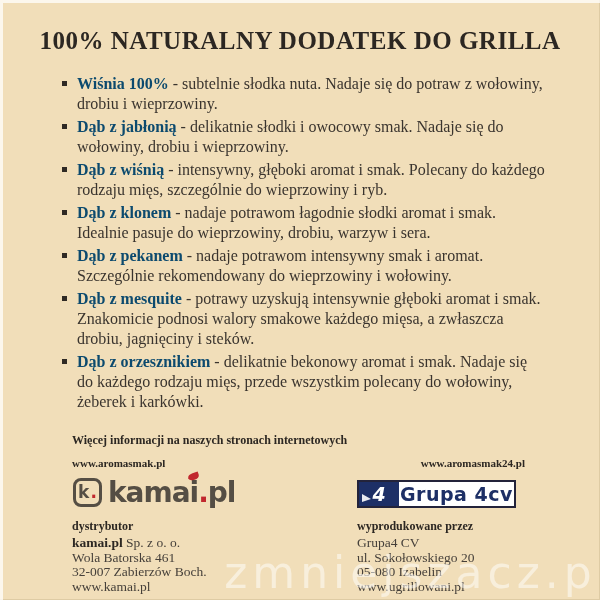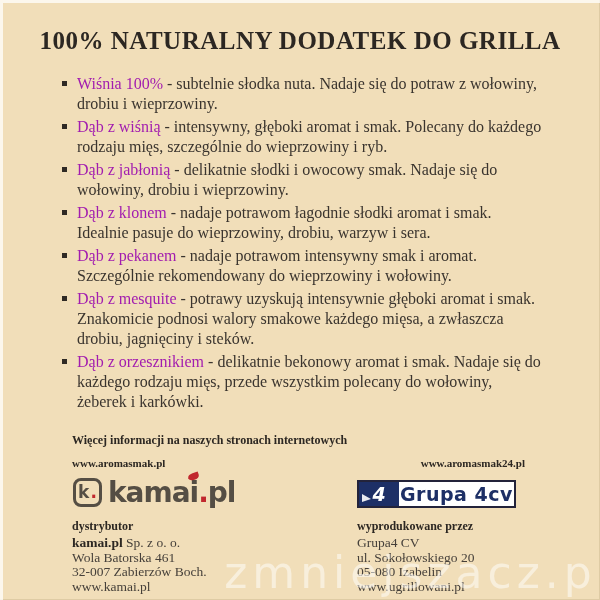--- a/index.html
+++ b/index.html
@@ -38,21 +38,21 @@
     color: #3a342e;
   }
   .bullet {
     flex: none;
     width: 5px;
     height: 5px;
     background: #2f2a25;
     margin: 7px 10px 0 0;
   }
   .item-text { width: 468px; }
-  .item-name { font-weight: normal; color: #a21caf; }
+  .item-name { font-weight: bold; color: #0c4a6e; }
 
   .more-info {
     margin: 21px 0 0 72px;
     font-size: 12px;
     font-weight: bold;
     color: #2c2722;
   }
   .urls {
     display: flex;
     margin: 9px 75px 0 72px;
@@ -179,25 +179,25 @@
 
   <h1 class="title">100% NATURALNY DODATEK DO GRILLA</h1>
 
   <ul class="list">
     <li class="item">
       <span class="bullet"></span>
       <span class="item-text"><b class="item-name">Wiśnia 100%</b> <span>- subtelnie słodka nuta. Nadaje się do potraw z wołowiny, drobiu i wieprzowiny.</span></span>
     </li>
     <li class="item">
       <span class="bullet"></span>
+      <span class="item-text"><b class="item-name">Dąb z jabłonią</b> <span>- delikatnie słodki i owocowy smak. Nadaje się do wołowiny, drobiu i wieprzowiny.</span></span>
+    </li>
+    <li class="item">
+      <span class="bullet"></span>
       <span class="item-text"><b class="item-name">Dąb z wiśnią</b> <span>- intensywny, głęboki aromat i smak. Polecany do każdego rodzaju mięs, szczególnie do wieprzowiny i ryb.</span></span>
-    </li>
-    <li class="item">
-      <span class="bullet"></span>
-      <span class="item-text"><b class="item-name">Dąb z jabłonią</b> <span>- delikatnie słodki i owocowy smak. Nadaje się do wołowiny, drobiu i wieprzowiny.</span></span>
     </li>
     <li class="item">
       <span class="bullet"></span>
       <span class="item-text"><b class="item-name">Dąb z klonem</b> <span>- nadaje potrawom łagodnie słodki aromat i smak. Idealnie pasuje do wieprzowiny, drobiu, warzyw i sera.</span></span>
     </li>
     <li class="item">
       <span class="bullet"></span>
       <span class="item-text"><b class="item-name">Dąb z pekanem</b> <span>- nadaje potrawom intensywny smak i aromat. Szczególnie rekomendowany do wieprzowiny i wołowiny.</span></span>
     </li>
     <li class="item">

